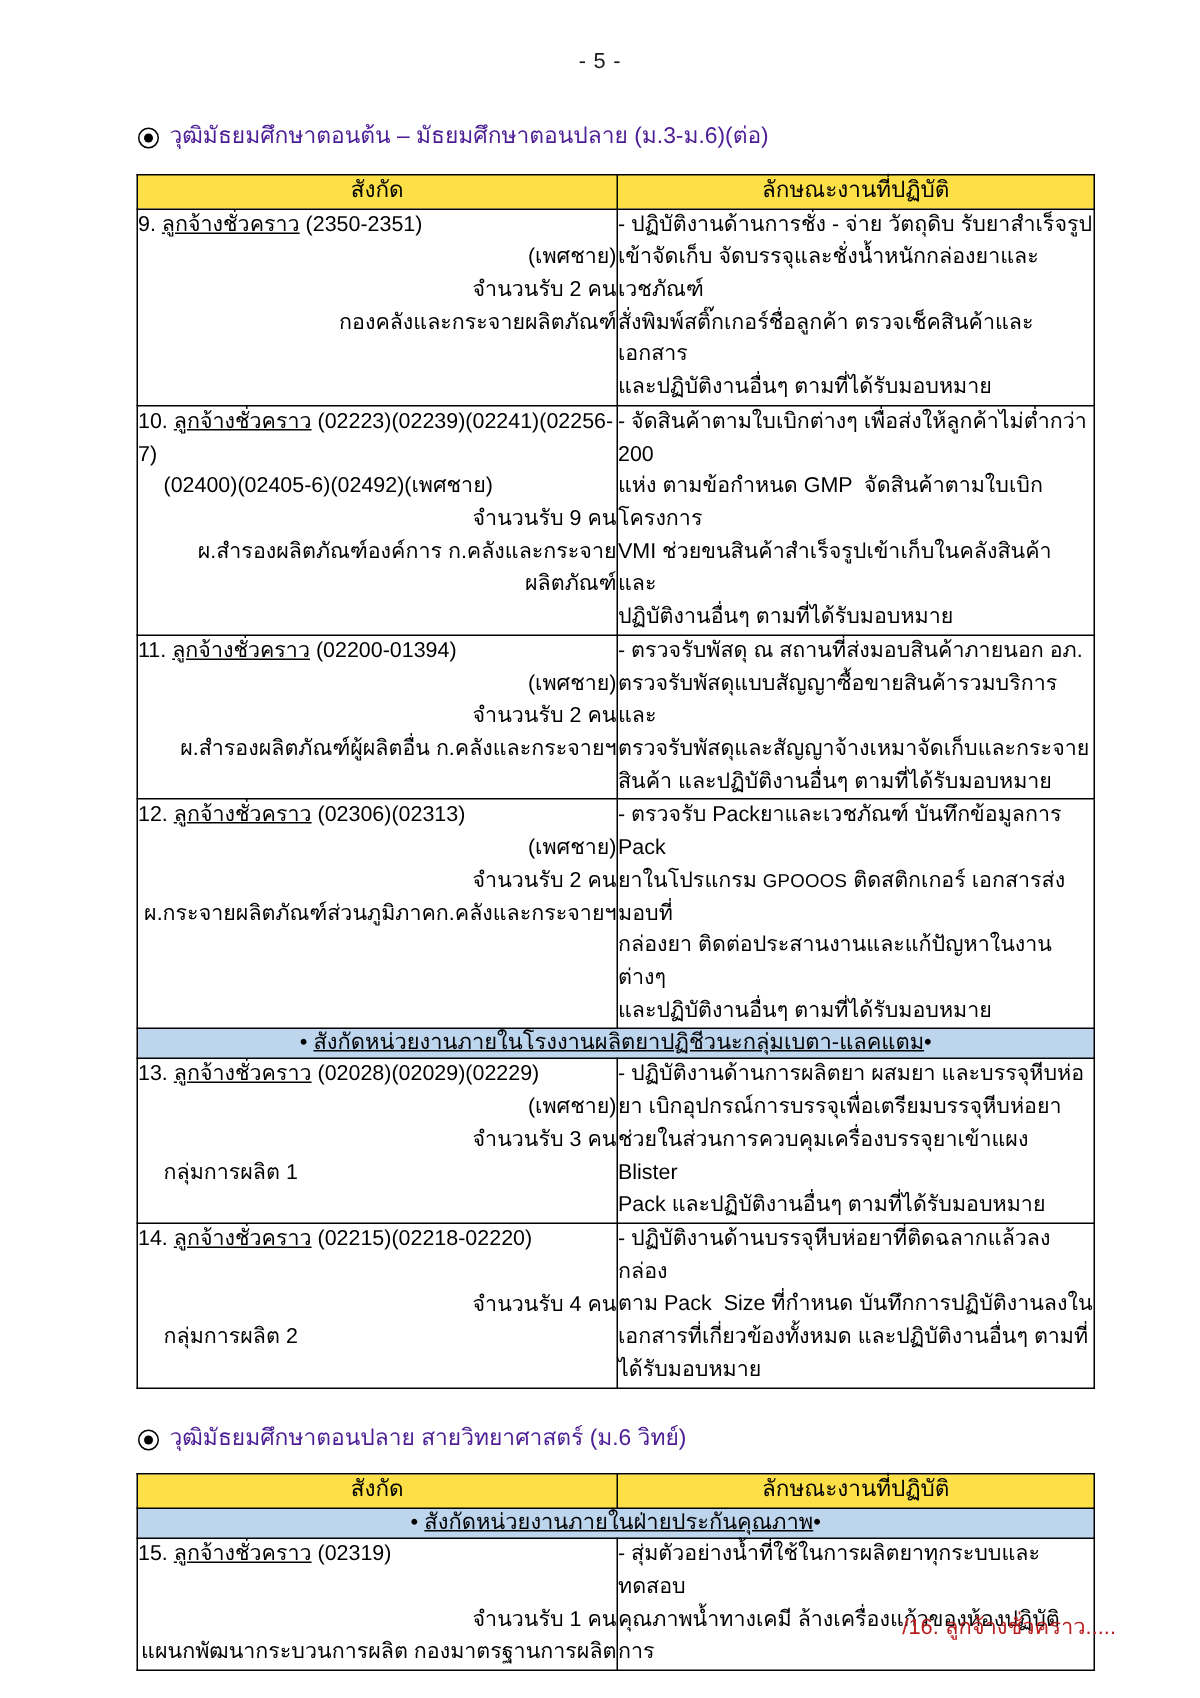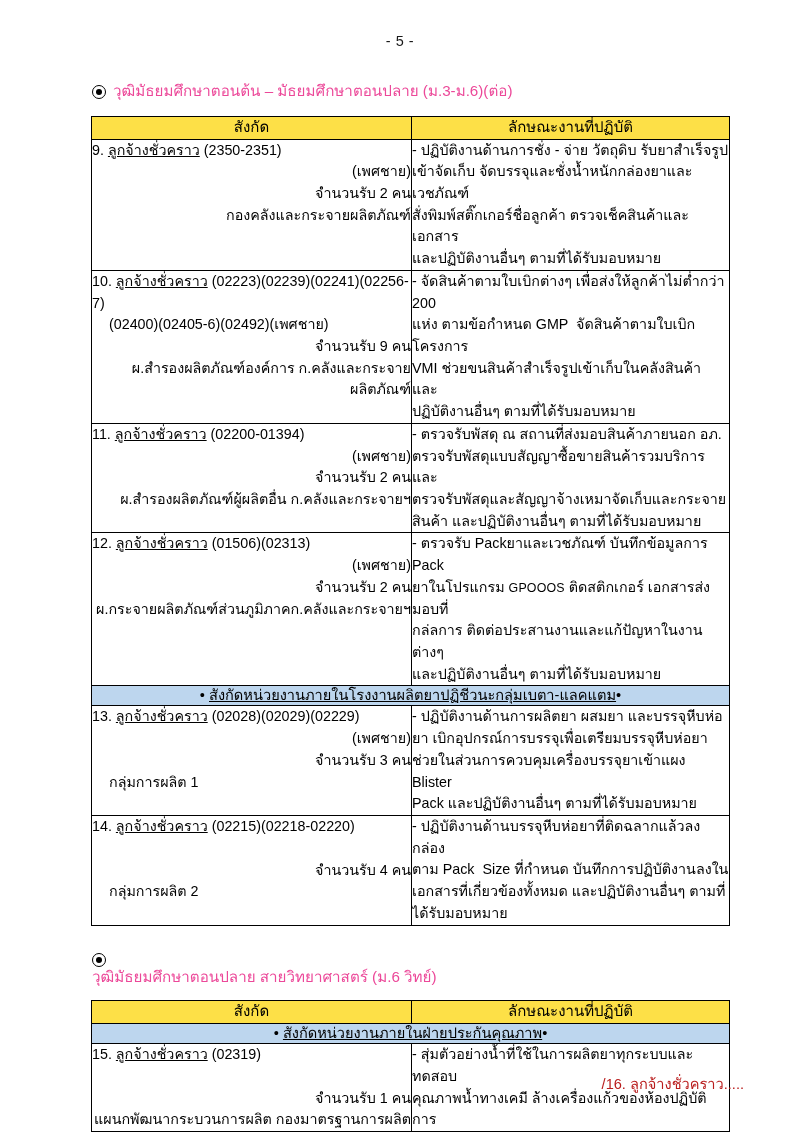--- a/index.html
+++ b/index.html
@@ -27,24 +27,24 @@
     letter-spacing: 0.5px;
     margin-top: 33px;
     color: #1a1a1a;
   }
   .section-heading {
     display: flex;
     align-items: flex-start;
     margin: 0 0 0 92px;
     font-size: 15.2px;
     line-height: 1.35;
-    color: #ec4899;
+    color: #4c1d95;
   }
   .heading-1 { margin-top: 32px; }
-  .heading-2 { margin-top: 23px; flex-direction: column; }
+  .heading-2 { margin-top: 23px; }
   .radio-bullet {
     display: inline-block;
     width: 12px;
     height: 12px;
     border: 1.6px solid #000;
     border-radius: 50%;
     position: relative;
     margin-right: 7px;
     margin-top: 4px;
     flex: 0 0 auto;
@@ -199,29 +199,29 @@
         <td class="cell-right">
           <span class="ln">- ตรวจรับพัสดุ ณ สถานที่ส่งมอบสินค้าภายนอก อภ.</span>
           <span class="ln">ตรวจรับพัสดุแบบสัญญาซื้อขายสินค้ารวมบริการและ</span>
           <span class="ln">ตรวจรับพัสดุและสัญญาจ้างเหมาจัดเก็บและกระจาย</span>
           <span class="ln">สินค้า และปฏิบัติงานอื่นๆ ตามที่ได้รับมอบหมาย</span>
         </td>
       </tr>
 
       <tr>
         <td class="cell-left">
-          <span class="ln ln-left"><span>12. </span><span class="u-text">ลูกจ้างชั่วคราว</span><span> (01506)(02313)</span></span>
+          <span class="ln ln-left"><span>12. </span><span class="u-text">ลูกจ้างชั่วคราว</span><span> (02306)(02313)</span></span>
           <span class="ln ln-right">(เพศชาย)</span>
           <span class="ln ln-right">จำนวนรับ 2 คน</span>
           <span class="ln ln-center">ผ.กระจายผลิตภัณฑ์ส่วนภูมิภาคก.คลังและกระจายฯ</span>
         </td>
         <td class="cell-right">
           <span class="ln">- ตรวจรับ Packยาและเวชภัณฑ์ บันทึกข้อมูลการ Pack</span>
           <span class="ln"><span>ยาในโปรแกรม </span><span class="smallcaps">GPOOOS</span><span> ติดสติกเกอร์ เอกสารส่งมอบที่</span></span>
-          <span class="ln">กล่ลการ ติดต่อประสานงานและแก้ปัญหาในงานต่างๆ</span>
+          <span class="ln">กล่องยา ติดต่อประสานงานและแก้ปัญหาในงานต่างๆ</span>
           <span class="ln">และปฏิบัติงานอื่นๆ ตามที่ได้รับมอบหมาย</span>
         </td>
       </tr>
 
       <tr>
         <td class="section-row-cell" colspan="2">
           <span>•</span>
           <span class="u">สังกัดหน่วยงานภายในโรงงานผลิตยาปฏิชีวนะกลุ่มเบตา-แลคแตม</span><span>•</span>
         </td>
       </tr>

